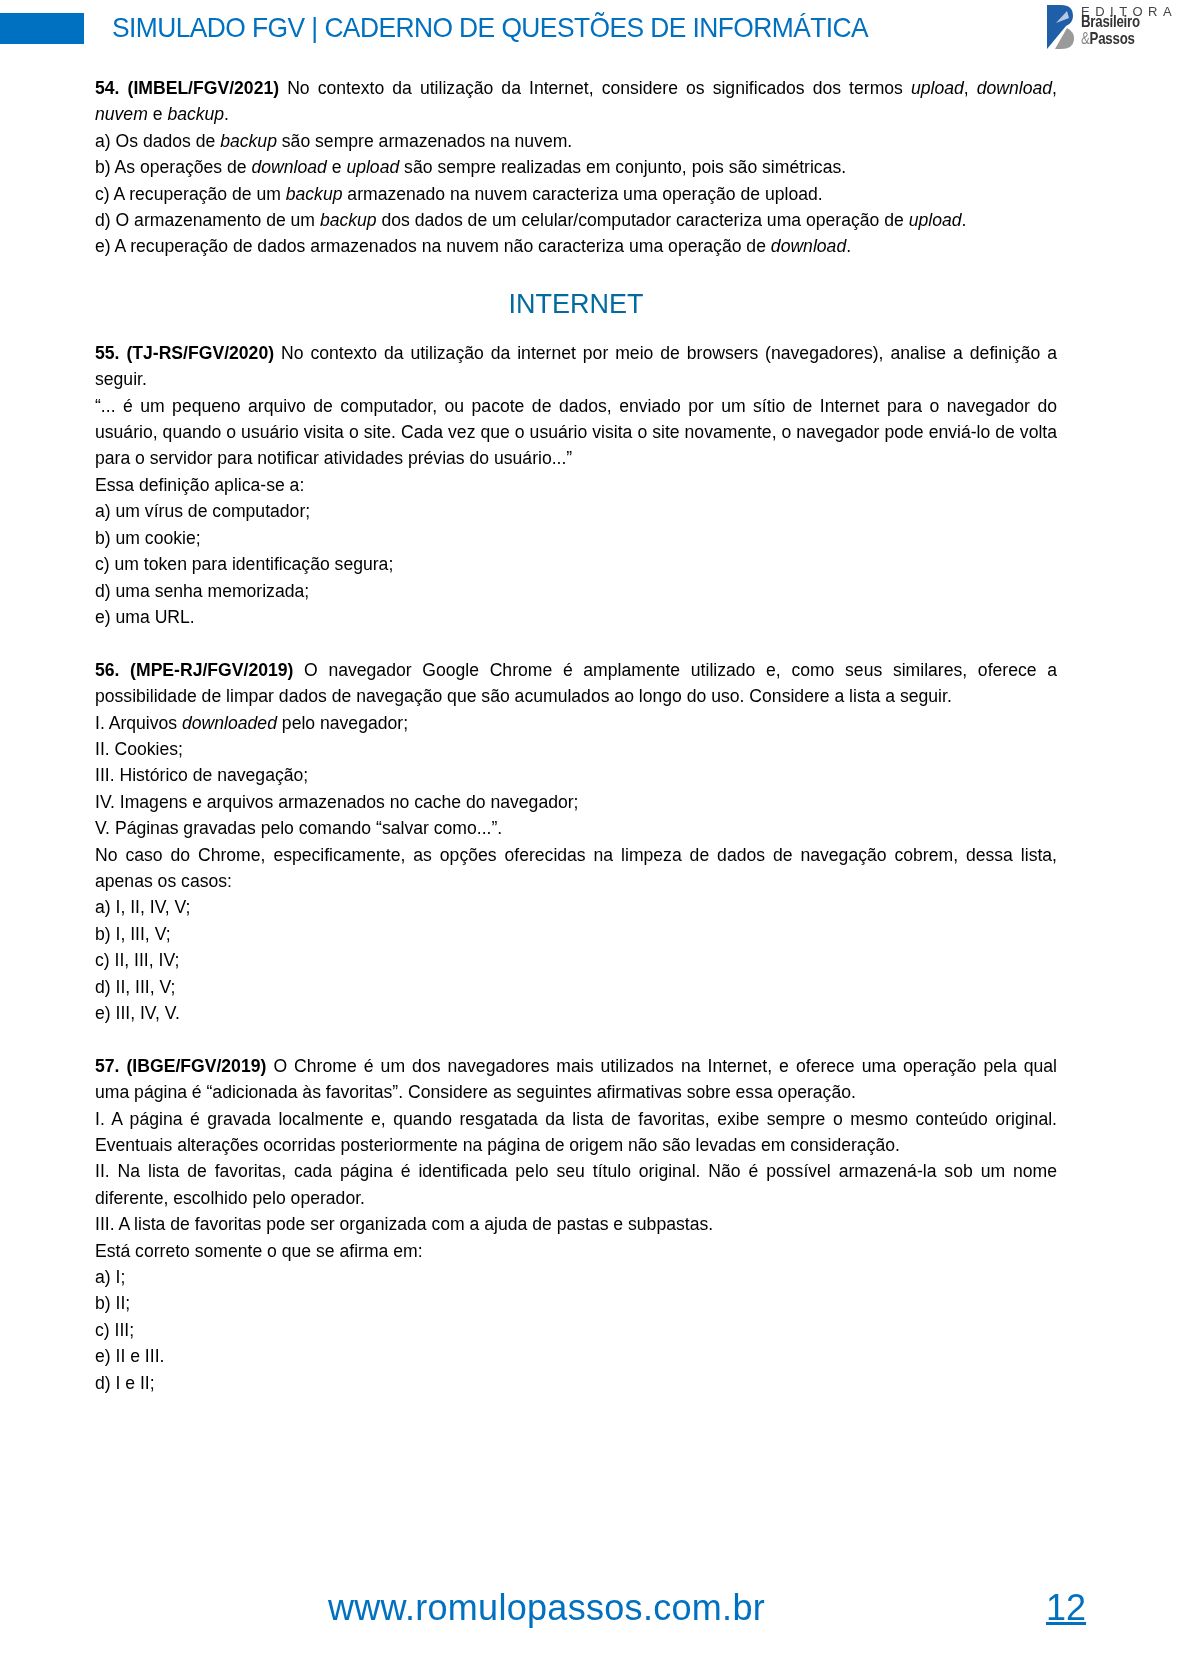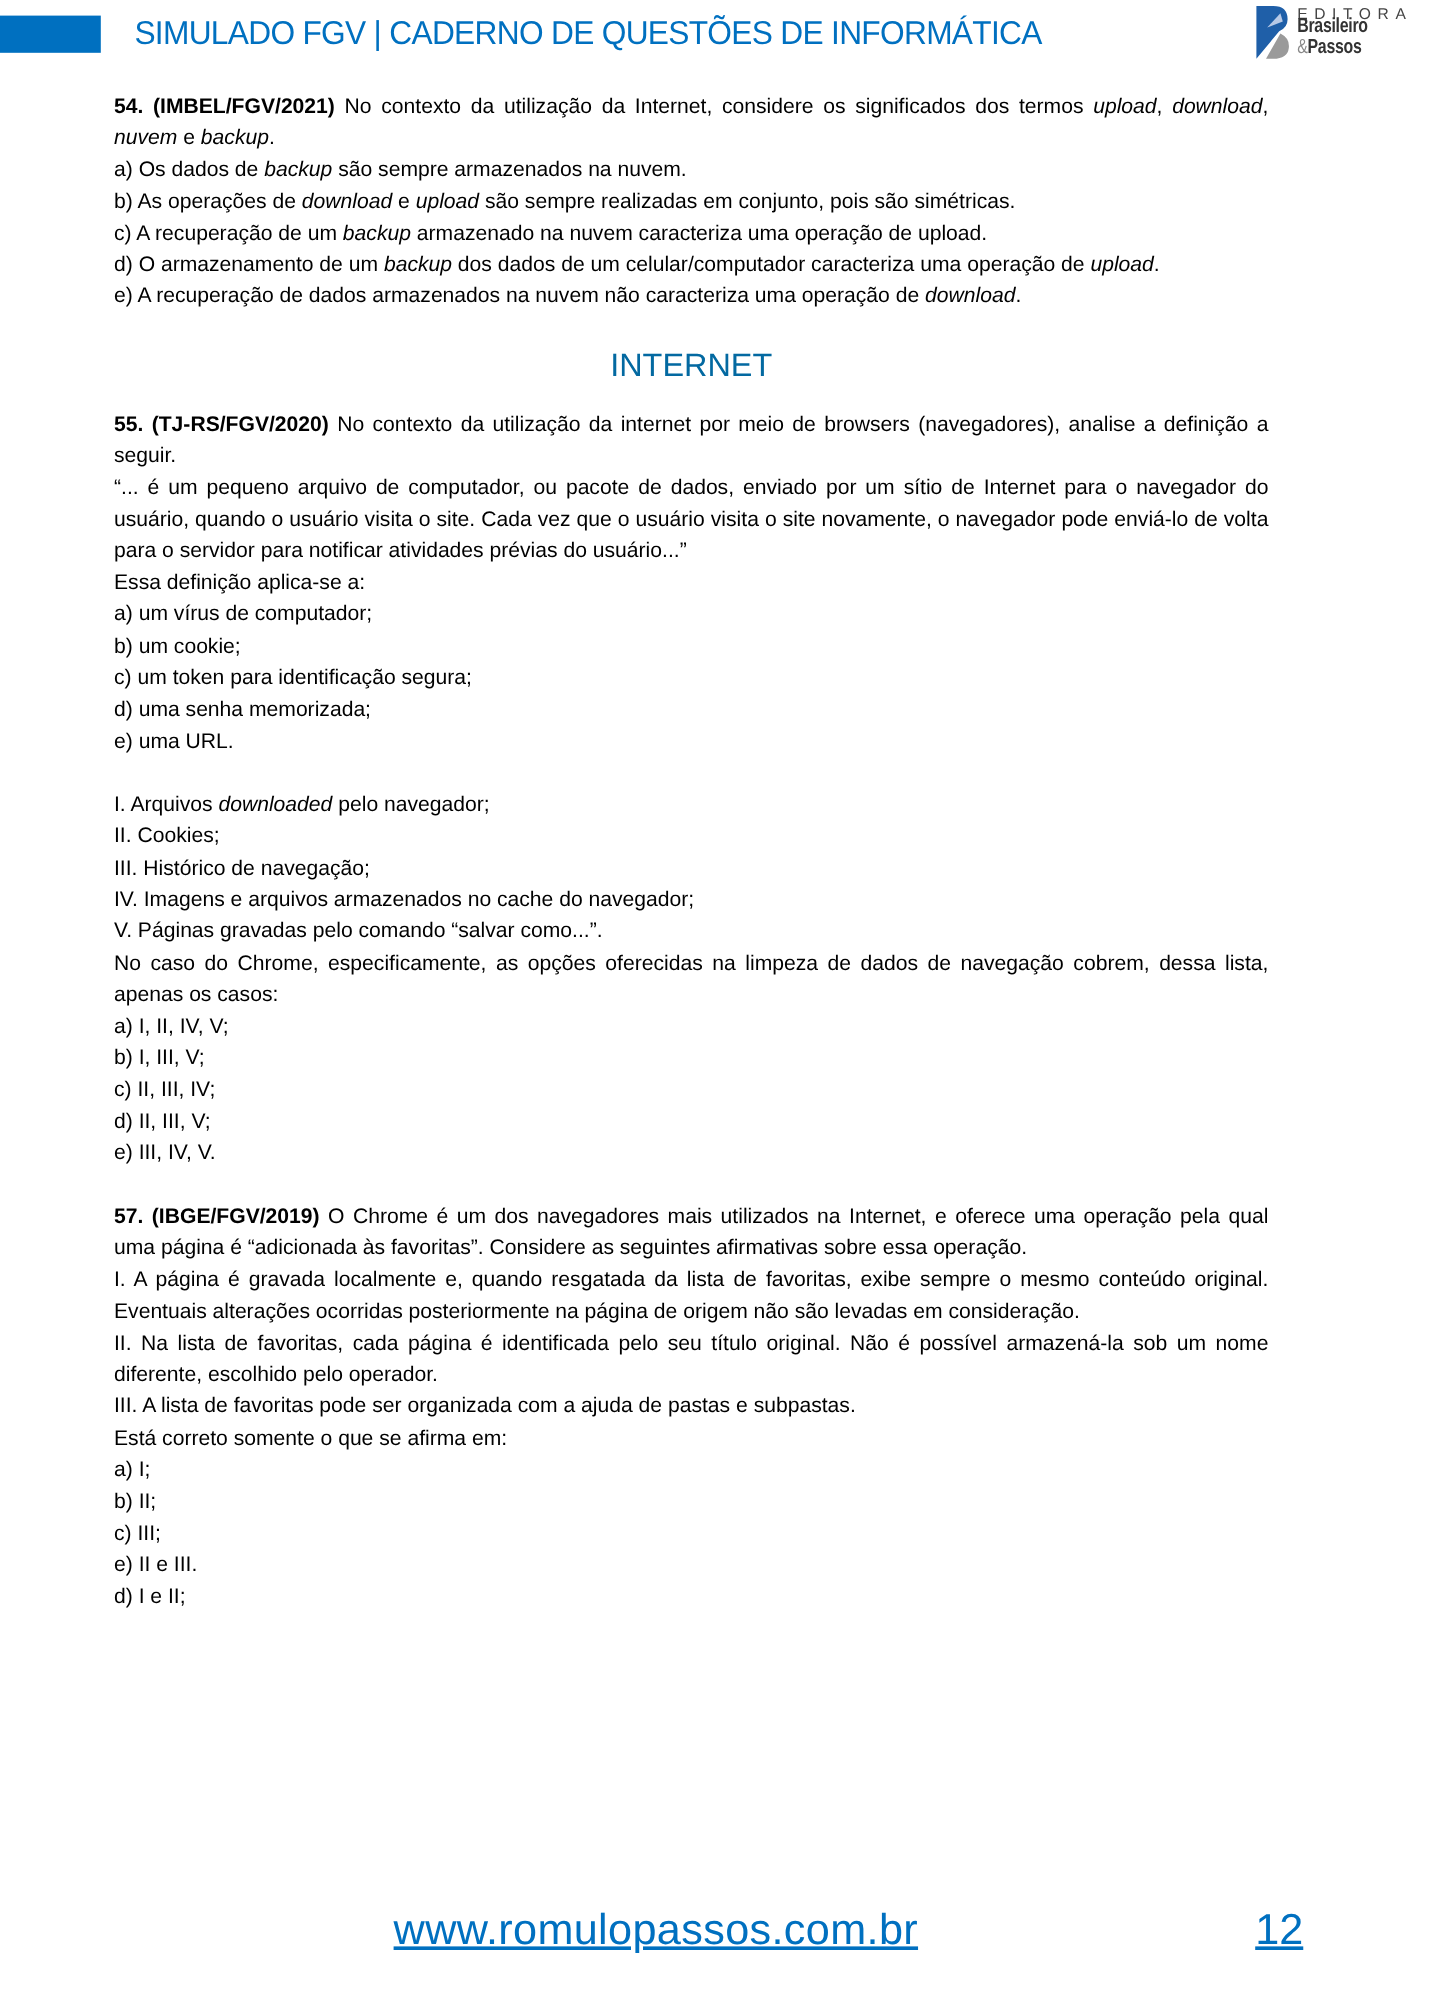--- a/index.html
+++ b/index.html
@@ -15,21 +15,21 @@
                   transform: scaleX(0.78); transform-origin: left; letter-spacing: -0.3px; white-space: nowrap; }
     .logo-line2 { position: absolute; left: 36px; top: 26px; font-size: 17px; font-weight: bold; color: #333;
                   transform: scaleX(0.78); transform-origin: left; letter-spacing: -0.3px; white-space: nowrap; }
     .logo-line2 .amp { font-weight: normal; color: #888; }
 
     .content { position: absolute; left: 95px; top: 75px; width: 962px; font-size: 17.6px; line-height: 26.4px; }
     .p { margin: 0; text-align: justify; }
     .q-num { font-weight: bold; }
     .gap { height: 26.4px; }
     .section-title { text-align: center; color: #0369a1; font-size: 27px; line-height: 36px; margin: 26px 0 18px 0; }
-    .footer-url { position: absolute; left: 328px; top: 1583px; font-size: 36px; color: #0070c0; letter-spacing: 0.3px; line-height: 50px; text-decoration: underline; }
+    .footer-url { position: absolute; left: 328px; top: 1583px; font-size: 36px; color: #0070c0; letter-spacing: 0.3px; line-height: 50px; }
     .footer-page { position: absolute; left: 1046px; top: 1583px; font-size: 36px; color: #0070c0; line-height: 50px; text-decoration: underline; }
   </style>
 </head>
 <body>
 
 <div class="header-bar"></div>
 <div class="header-title">SIMULADO FGV | CADERNO DE QUESTÕES DE INFORMÁTICA</div>
 
 <div class="logo">
   <svg class="logo-b" viewBox="0 0 30 48">
@@ -62,20 +62,21 @@
     <p class="p">a) um vírus de computador;</p>
     <p class="p">b) um cookie;</p>
     <p class="p">c) um token para identificação segura;</p>
     <p class="p">d) uma senha memorizada;</p>
     <p class="p">e) uma URL.</p>
   </div>
 
   <div class="gap"></div>
 
   <div>
+    <p class="p"><span class="q-num">56. (MPE-RJ/FGV/2019)</span><span> O navegador Google Chrome é amplamente utilizado e, como seus similares, oferece a possibilidade de limpar dados de navegação que são acumulados ao longo do uso. Considere a lista a seguir.</span></p>
     <p class="p"><span>I. Arquivos </span><i>downloaded</i><span> pelo navegador;</span></p>
     <p class="p">II. Cookies;</p>
     <p class="p">III. Histórico de navegação;</p>
     <p class="p">IV. Imagens e arquivos armazenados no cache do navegador;</p>
     <p class="p">V. Páginas gravadas pelo comando “salvar como...”.</p>
     <p class="p">No caso do Chrome, especificamente, as opções oferecidas na limpeza de dados de navegação cobrem, dessa lista, apenas os casos:</p>
     <p class="p">a) I, II, IV, V;</p>
     <p class="p">b) I, III, V;</p>
     <p class="p">c) II, III, IV;</p>
     <p class="p">d) II, III, V;</p>

